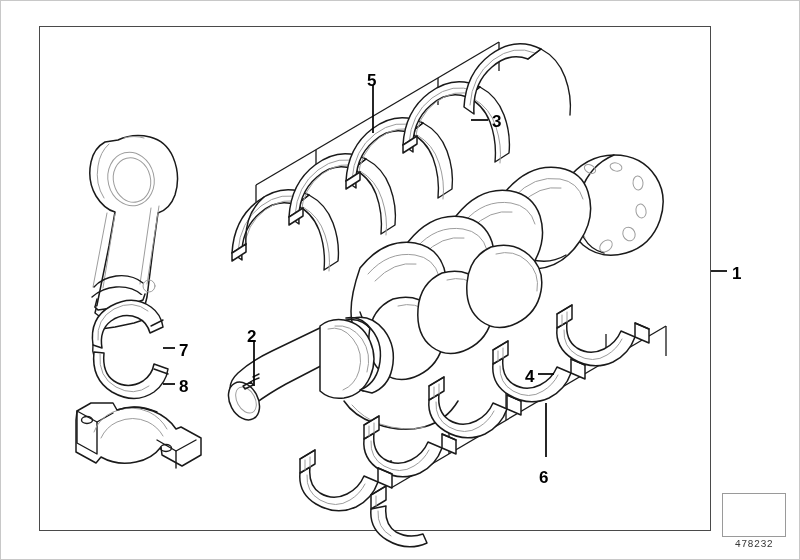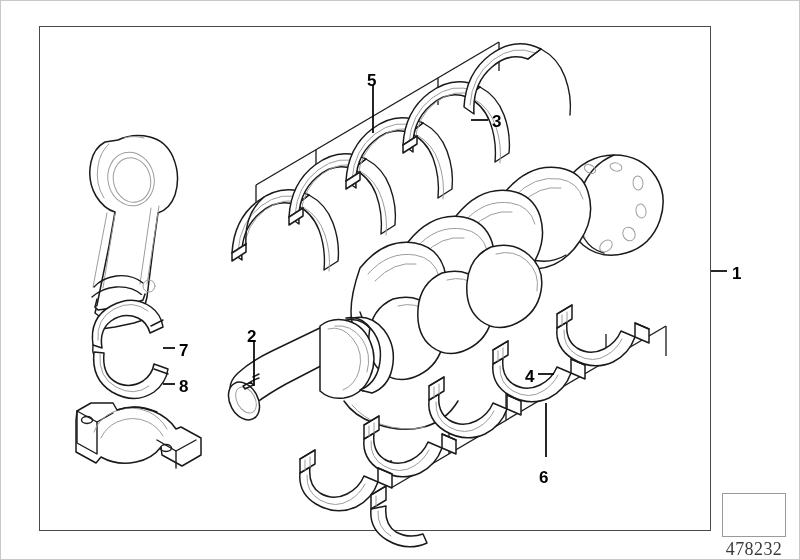--- a/index.html
+++ b/index.html
@@ -46,22 +46,22 @@
     width:64px;height:44px;
     border:1.2px solid #9a9a9a;
     background:#ffffff;
     box-sizing:border-box;
   }
   #logo-number{
     position:absolute;
     left:721px;top:538px;
     width:64px;
     text-align:center;
-    font-family:Liberation Serif, serif;
-    font-size:18px;
+    font-family:Liberation Mono, monospace;
+    font-size:10px;
     color:#3a3a3a;
     letter-spacing:0.4px;
   }
 </style>
 </head>
 <body>
 
 <div id="page">
 
   <div id="diagram-frame"></div>

